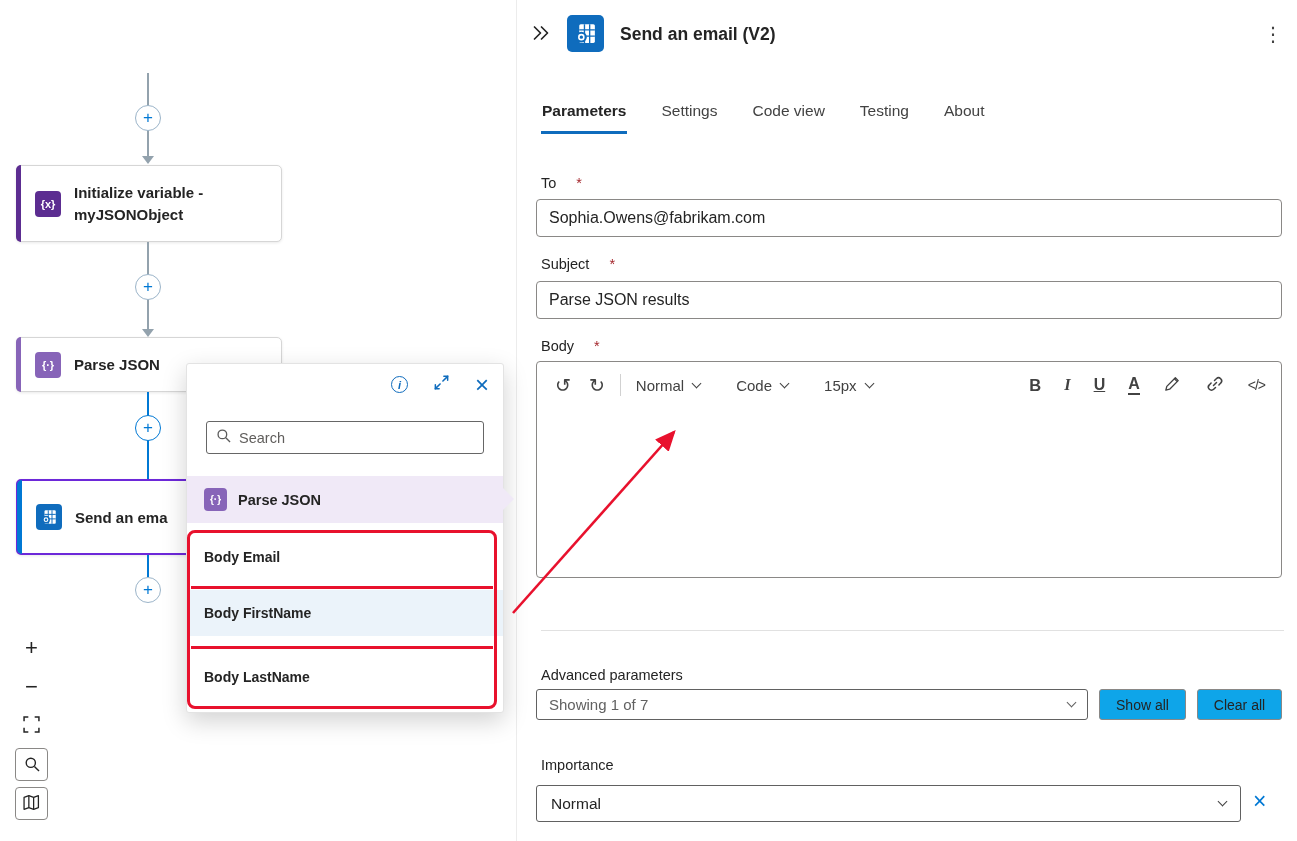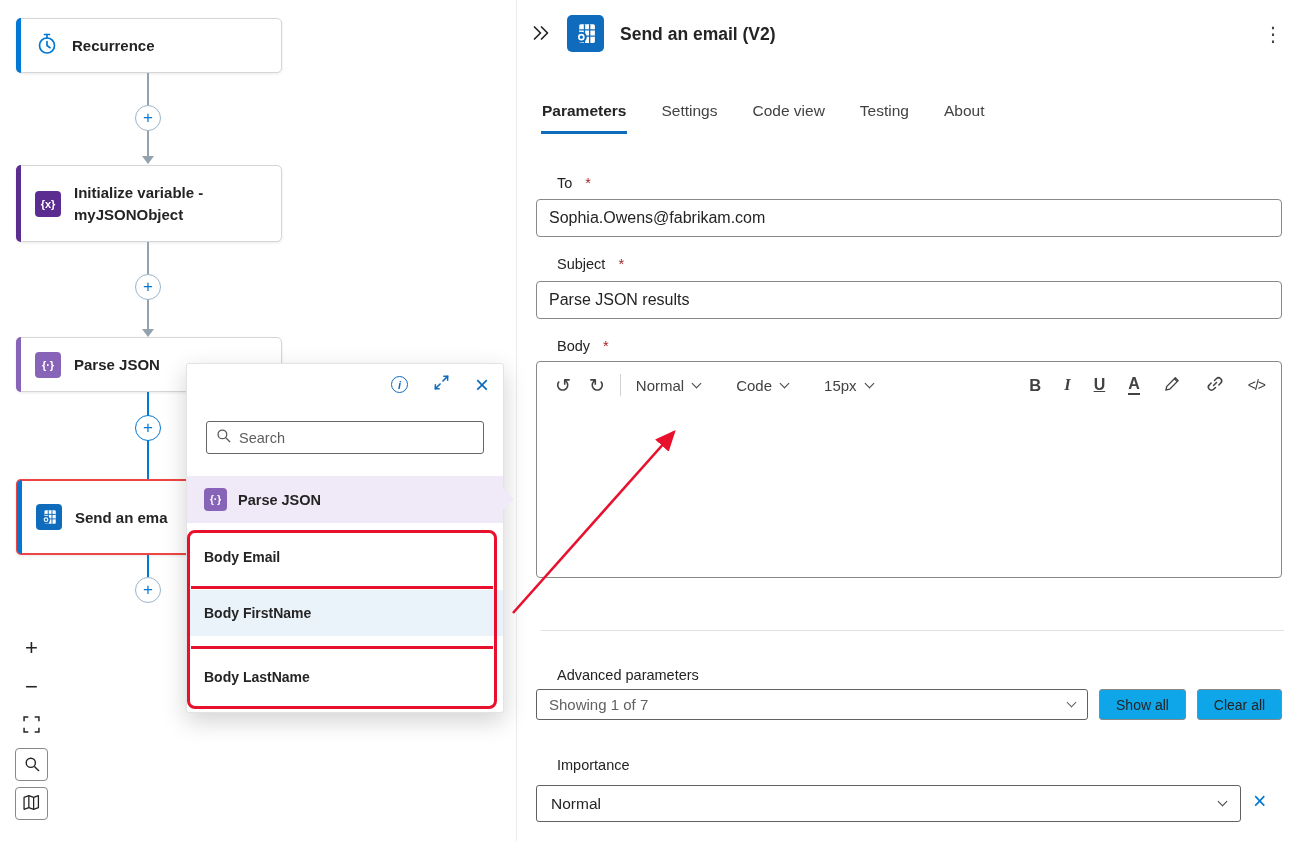--- a/index.html
+++ b/index.html
@@ -39,21 +39,21 @@
   .panel { position:absolute; left:516px; top:0; width:781px; height:841px; background:#fff;
            border-left:1px solid #ececec; }
   .p-collapse { position:absolute; left:14px; top:23px; cursor:pointer; }
   .p-tile { position:absolute; left:50px; top:15px; width:37px; height:37px; border-radius:5px;
             background:#0f6cbd; display:flex; align-items:center; justify-content:center; }
   .p-title { position:absolute; left:103px; top:24px; font-size:17.5px; font-weight:600; color:#242424; }
   .p-more { position:absolute; right:14px; top:22px; font-size:20px; color:#424242; cursor:pointer; }
   .tabs { position:absolute; left:24px; top:96px; display:flex; gap:33px; }
   .tab { font-size:15.5px; color:#424242; padding:6px 1px 11px; cursor:pointer; }
   .tab.active { color:#242424; font-weight:700; border-bottom:3px solid #0f6cbd; }
-  .flabel { position:absolute; left:40px; font-size:14.5px; color:#242424; display:flex; gap:13px; }
+  .flabel { position:absolute; left:24px; font-size:14.5px; color:#242424; display:flex; gap:20px; }
   .req { color:#a4262c; }
   .tinput { position:absolute; left:19px; width:746px; height:38px; border:1px solid #8a8886;
             border-radius:4px; font-size:16px; color:#242424; padding:0 12px; background:#fff;
             font-family:inherit; }
   .editor { position:absolute; left:19px; top:361px; width:746px; height:217px;
             border:1px solid #8a8886; border-radius:4px; background:#fff; }
   .etoolbar { display:flex; align-items:center; height:46px; padding:0 16px 0 18px; }
   .tbtn { color:#424242; cursor:pointer; background:none; border:none; font-family:inherit; }
   .tbtn.hist { font-size:19px; line-height:1; }
   .tsep { width:1px; height:22px; background:#d1d1d1; margin:0 15px; }
@@ -117,32 +117,20 @@
   .annot-arrow { position:absolute; left:0; top:0; width:1297px; height:841px; z-index:50;
                  pointer-events:none; }
 </style>
 </head>
 <body>
 
 <div class="root">
 
   <div class="canvas">
 
-    <div class="node" style="left:16px; top:18px; width:266px; height:55px;">
-      <div class="accent blue"></div>
-      <span>
-        <svg width="24" height="24" viewBox="0 0 24 24" fill="none" stroke="#0078d4" stroke-width="1.7" stroke-linecap="round">
-            <circle cx="12" cy="13.5" r="7.5"></circle>
-            <path d="M12 9.5v4l3 2.2"></path>
-            <path d="M9.5 2.5h5"></path>
-            <path d="M12 2.5V6"></path>
-          </svg>
-      </span>
-      <span>Recurrence</span>
-    </div>
 
     <div class="vline" style="top:73px; height:84px;"></div>
     <div class="plus" style="top:105px;">
         <span>+</span>
       </div>
     <div class="arrow-down" style="top:156px;"></div>
 
     <div class="node" style="left:16px; top:165px; width:266px; height:77px;">
       <div class="accent purple"></div>
       <div class="tile purple">
@@ -166,21 +154,21 @@
           <span>{·}</span>
         </div>
       <span>Parse JSON</span>
     </div>
 
     <div class="vline blue" style="top:392px; height:88px;"></div>
     <div class="plus blue" style="top:415px;">
         <span>+</span>
       </div>
 
-    <div class="node" style="left:16px; top:479px; width:266px; height:76px; border:2px solid #ef4444;">
+    <div class="node" style="left:16px; top:479px; width:266px; height:76px; border:2px solid #6d28d9;">
       <div class="accent blue"></div>
       <div class="tile outlook">
         <svg width="18" height="18" viewBox="0 0 24 24">
             <rect x="6" y="3" width="15" height="18" rx="1.5" fill="#fff"></rect>
             <path d="M11 3v18M16 3v18M6 8.5h15M6 14.5h15" stroke="#0f6cbd" stroke-width="1.3"></path>
             <circle cx="8" cy="15.5" r="5.2" fill="#0f6cbd"></circle>
             <circle cx="8" cy="15.5" r="2.4" fill="none" stroke="#fff" stroke-width="1.5"></circle>
           </svg>
       </div>
       <span>Send an ema</span>

